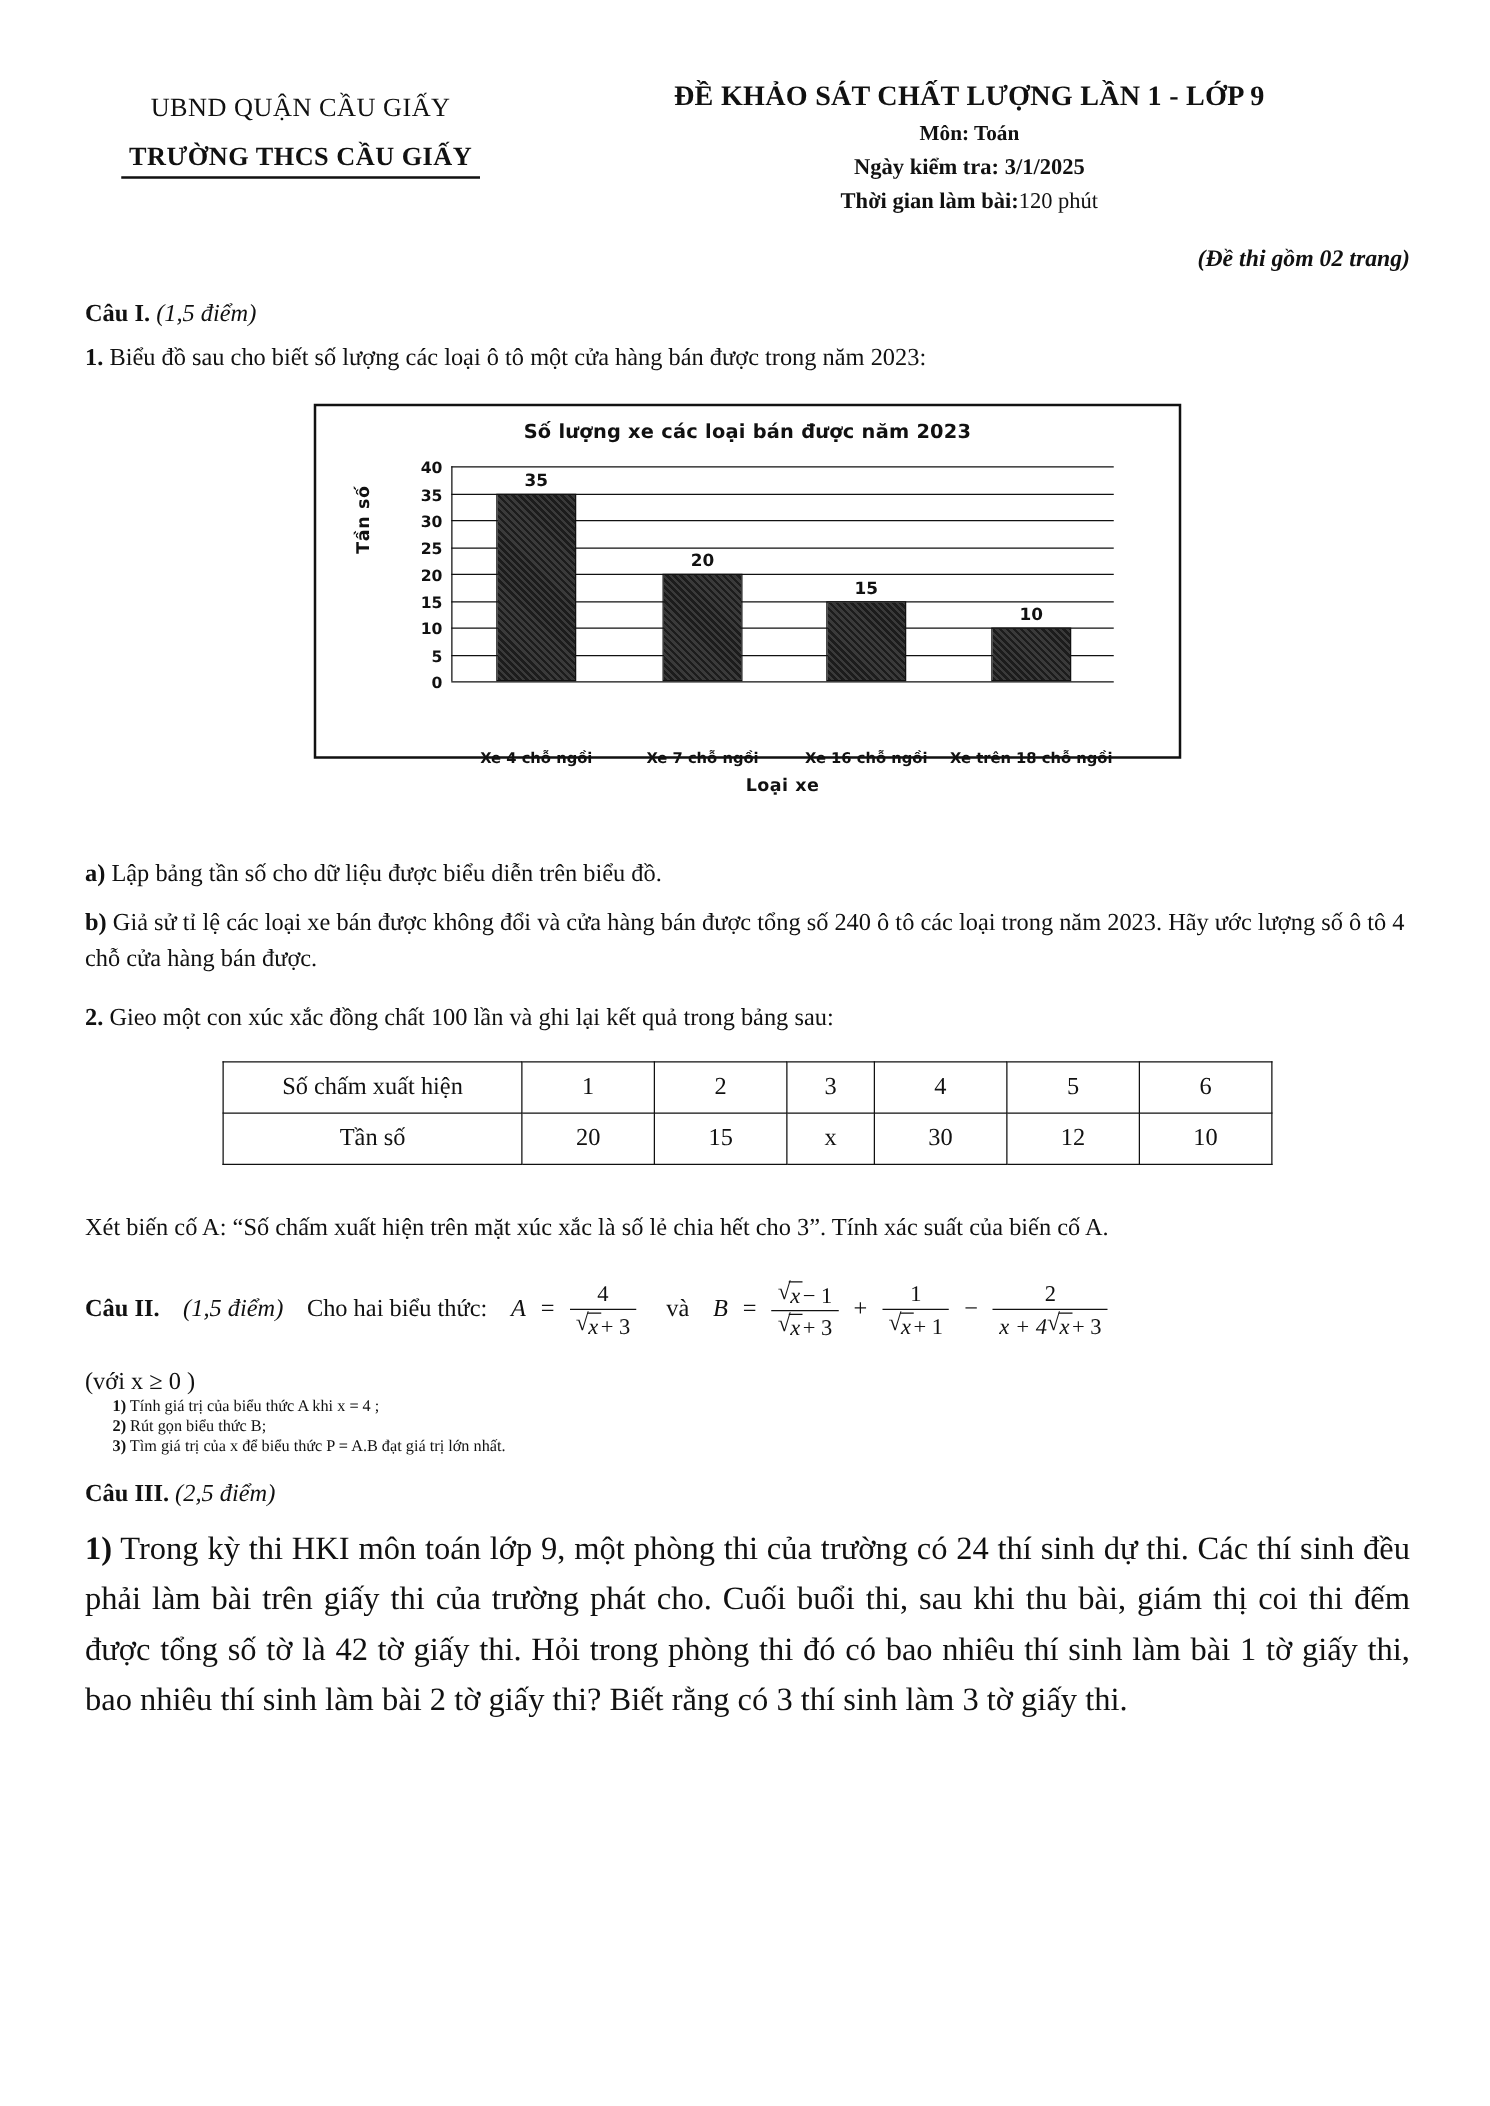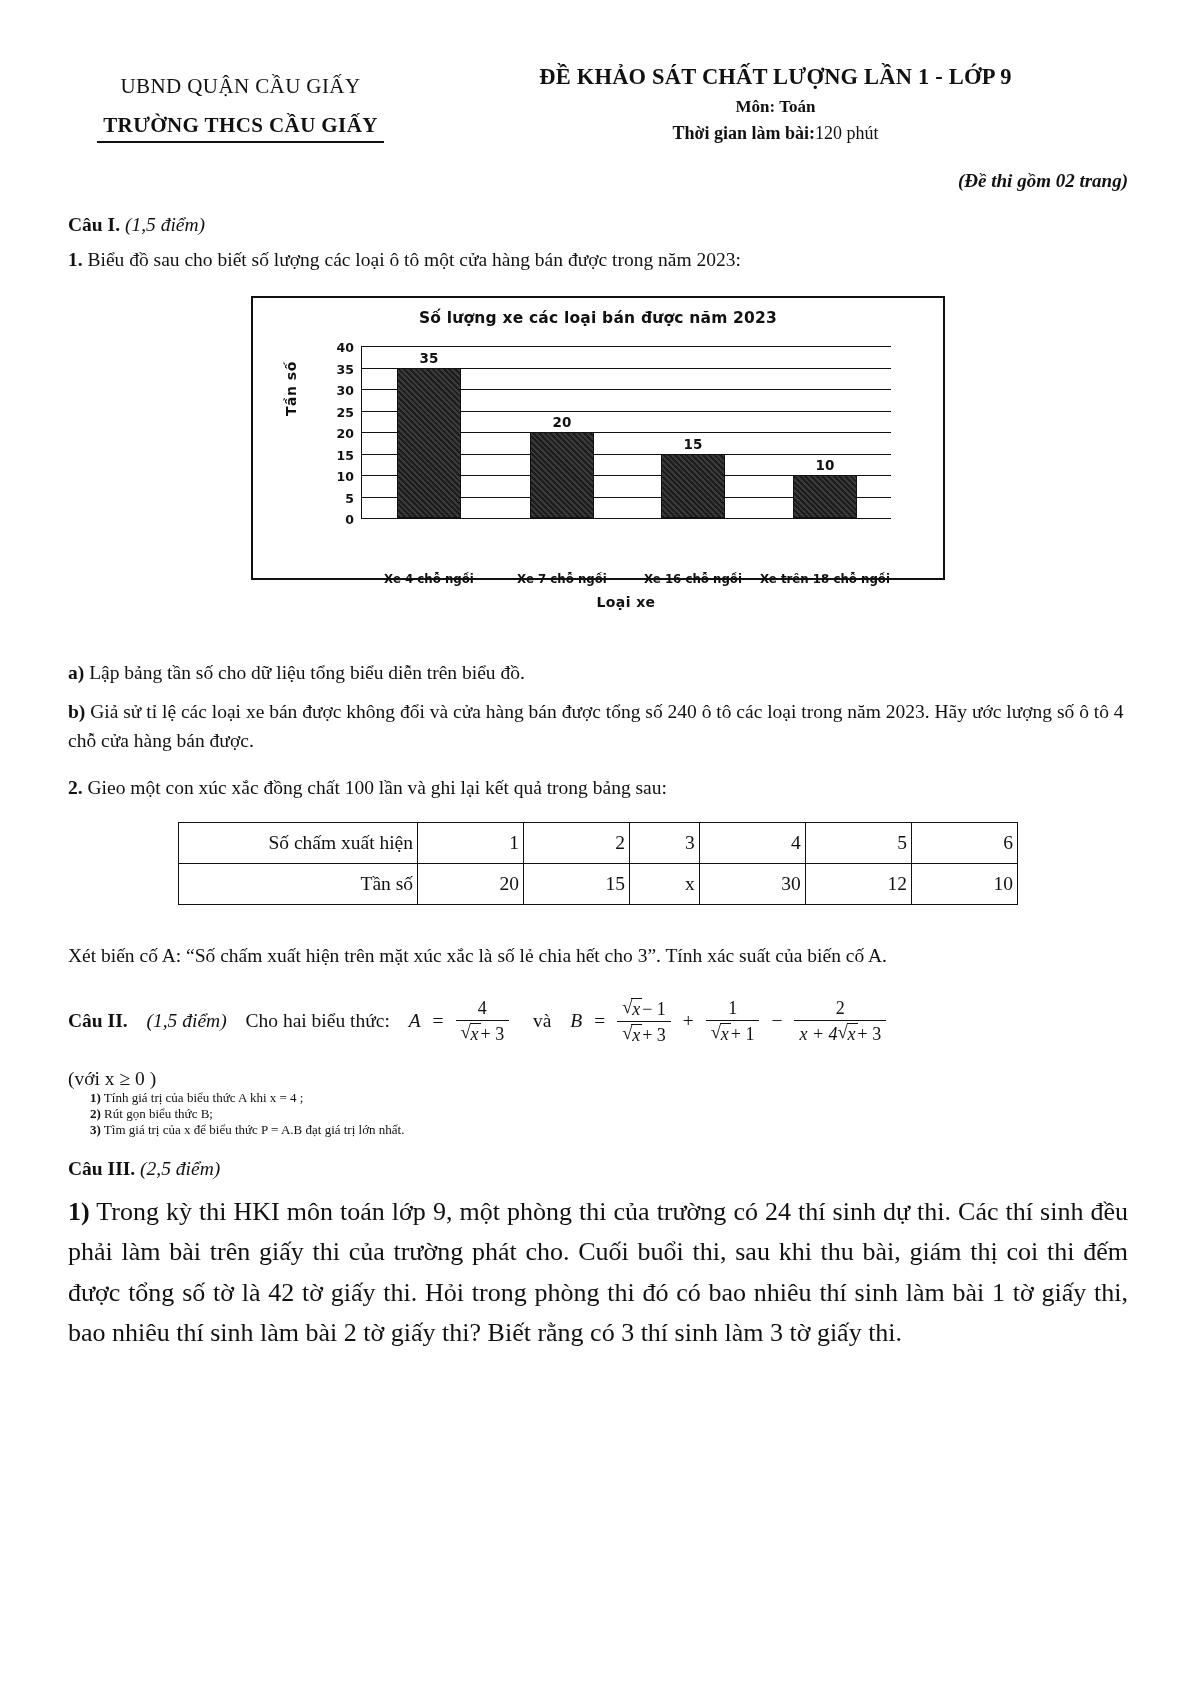--- a/index.html
+++ b/index.html
@@ -203,21 +203,21 @@
 
   
   table.freq {
     border-collapse: collapse;
     margin: 20px auto 0 auto;
     width: 840px;
     font-size: 19.5px;
   }
   table.freq td {
     border: 1.6px solid #111;
-    text-align: right;
+    text-align: center;
     padding: 5px 4px;
     height: 30px;
   }
   table.freq td.lbl { width: 230px; }
 
   
   .math-row {
     font-size: 19.5px;
     margin-top: 26px;
     display: flex;
@@ -290,20 +290,24 @@
  <div class="content">
 
   <div class="header">
     <div class="header-left">
       <div class="line1">UBND QUẬN CẦU GIẤY</div>
       <div class="line2">TRƯỜNG THCS CẦU GIẤY</div>
     </div>
     <div class="header-right">
       <div class="title">ĐỀ KHẢO SÁT CHẤT LƯỢNG LẦN 1 -  LỚP 9</div>
       <div class="sub">Môn: Toán</div>
+      <div class="sub2">
+        <span>Ngày kiểm tra:</span>
+        <span>3/1/2025</span>
+      </div>
       <div class="sub3">
         <b>Thời gian làm bài:</b><span>120 phút</span>
       </div>
     </div>
   </div>
 
   <div class="pages-note">(Đề thi gồm 02 trang)</div>
 
   <div class="q-head">
     <b>Câu I.</b>
@@ -367,21 +371,21 @@
       <div class="xcat" style="left:201px">Xe 7 chỗ ngồi</div>
       <div class="xcat" style="left:332px">Xe 16 chỗ ngồi</div>
       <div class="xcat" style="left:464px">Xe trên 18 chỗ ngồi</div>
 
       <div class="xlabel">Loại xe</div>
     </div>
   </div>
 
   <p class="txt" style="margin-top:78px">
     <b>a)</b>
-    <span>Lập bảng tần số cho dữ liệu tổng biểu diễn trên biểu đồ.</span>
+    <span>Lập bảng tần số cho dữ liệu được biểu diễn trên biểu đồ.</span>
   </p>
 
   <p class="txt">
     <b>b)</b>
     <span>Giả sử tỉ lệ các loại xe bán được không đổi và cửa hàng bán được tổng số 240 ô tô các loại trong năm 2023. Hãy ước lượng số ô tô 4 chỗ cửa hàng bán được.</span>
   </p>
 
   <p class="txt" style="margin-top:18px">
     <b>2.</b>
     <span>Gieo một con xúc xắc đồng chất 100 lần và ghi lại kết quả trong bảng sau:</span>

